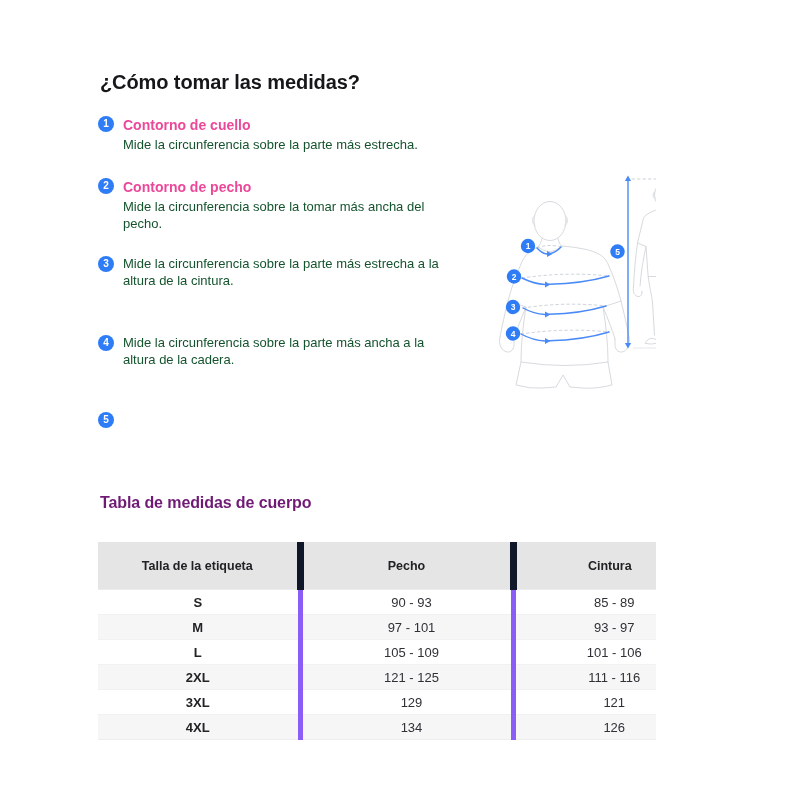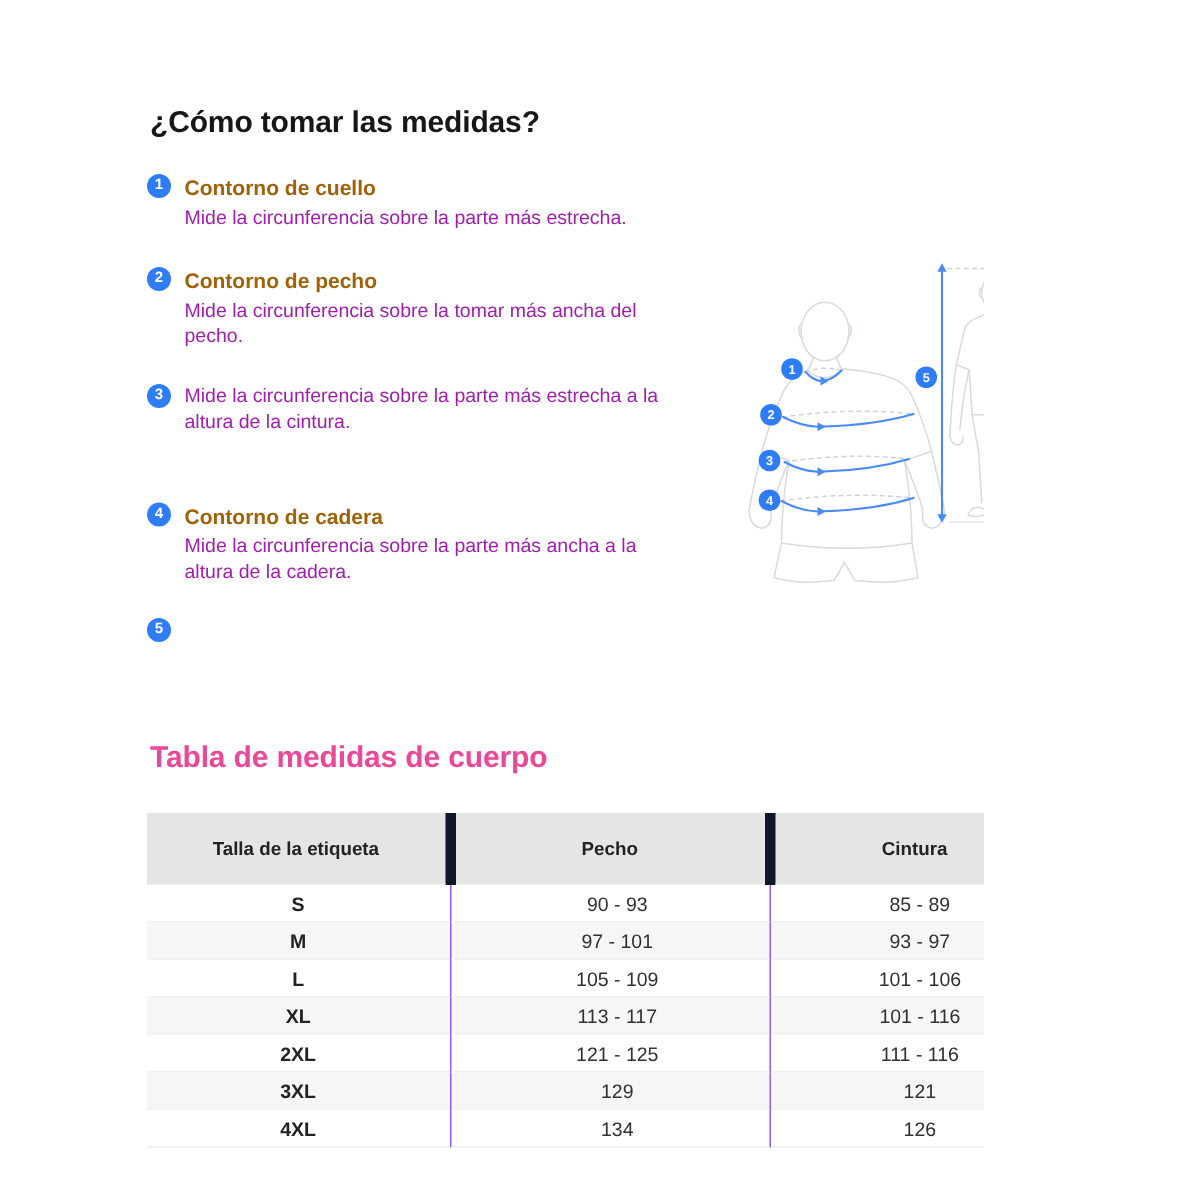--- a/index.html
+++ b/index.html
@@ -11,53 +11,53 @@
     position:absolute;left:100px;top:27px;margin:0;
     font-size:20px;font-weight:700;letter-spacing:-0.1px;color:#17171a;
   }
   
   .step{position:absolute;left:98px;display:flex;gap:9px;width:410px;}
   .badge{
     width:16px;height:16px;border-radius:50%;background:#2e7cf6;color:#fff;
     font-size:10px;font-weight:700;display:flex;align-items:center;justify-content:center;
     flex:0 0 16px;margin-top:0px;line-height:16px;
   }
-  .step h3{margin:1px 0 4px;font-size:14px;font-weight:700;color:#a16207;}
-  .step p{margin:0;font-size:13px;line-height:16.5px;color:#a21caf;max-width:332px;}
+  .step h3{margin:1px 0 4px;font-size:14px;font-weight:700;color:#ec4899;}
+  .step p{margin:0;font-size:13px;line-height:16.5px;color:#14532d;max-width:332px;}
   
   .diagram{position:absolute;left:488px;top:126px;width:230px;height:222px;}
   .outline{fill:none;stroke:#d7dade;stroke-width:1;stroke-linecap:round;stroke-linejoin:round;}
   .blue-line{fill:none;stroke:#4a8af7;stroke-width:1.4;stroke-linecap:round;}
   .dash{fill:none;stroke:#ccd2d9;stroke-width:1;stroke-dasharray:2.5 3;stroke-linecap:round;}
   .ground{fill:none;stroke:#e4e7ea;stroke-width:1;}
   .badge-circle{fill:#2e7cf6;}
   .badge-num{fill:#ffffff;font-family:"Liberation Sans",sans-serif;font-size:8.5px;font-weight:700;text-anchor:middle;}
   
   .table-title{
     position:absolute;left:100px;top:450px;margin:0;
-    font-size:20px;font-weight:700;letter-spacing:-0.1px;color:#ec4899;
+    font-size:16px;font-weight:700;letter-spacing:-0.1px;color:#701a75;
   }
   table.size-table{
     position:absolute;left:98px;top:498px;width:605px;
     border-collapse:collapse;table-layout:fixed;
   }
   .size-table th,.size-table td{
     text-align:center;vertical-align:middle;padding:0;
   }
   .size-table thead th{
     height:47px;background:#e5e5e5;font-size:12.5px;font-weight:700;color:#222226;
     border-bottom:1px solid #ececee;
   }
   .size-table thead th + th{border-left:7px solid #0f172a;}
   .size-table tbody tr{height:25px;}
   .size-table tbody tr:nth-child(even){background:#f6f6f7;}
   .size-table tbody tr + tr{border-top:1px solid #f1f1f3;}
   .size-table tbody tr:last-child{border-bottom:1px solid #ededef;}
   .size-table tbody th{font-size:13px;font-weight:700;color:#232326;}
-  .size-table tbody td{font-size:13px;color:#303036;border-left:1px solid #8b5cf6;padding-left:10px;}
+  .size-table tbody td{font-size:13px;color:#303036;border-left:5px solid #8b5cf6;padding-left:10px;}
   
   .footnote{
     position:absolute;left:100px;top:751px;margin:0;
     font-size:13.5px;color:#9a9aa0;
   }
   .footnote b{color:#5a5a60;font-weight:700;}
 </style>
 </head>
 <body>
 
@@ -81,21 +81,20 @@
   </div>
   <div class="step" style="top:212px">
     <span class="badge">3</span>
     <div>
       <p>Mide la circunferencia sobre la parte más estrecha a la altura de la cintura.</p>
     </div>
   </div>
   <div class="step" style="top:291px">
     <span class="badge">4</span>
     <div>
-      <h3>Contorno de cadera</h3>
       <p>Mide la circunferencia sobre la parte más ancha a la altura de la cadera.</p>
     </div>
   </div>
   <div class="step" style="top:368px">
     <span class="badge">5</span>
   </div>
 
   <div class="diagram">
     <svg width="230" height="222" viewBox="488 126 230 222" xmlns="http://www.w3.org/2000/svg">
 
@@ -217,25 +216,20 @@
         <th>M</th>
         <td>97 - 101</td>
         <td>93 - 97</td>
       </tr>
       <tr>
         <th>L</th>
         <td>105 - 109</td>
         <td>101 - 106</td>
       </tr>
       <tr>
-        <th>XL</th>
-        <td>113 - 117</td>
-        <td>101 - 116</td>
-      </tr>
-      <tr>
         <th>2XL</th>
         <td>121 - 125</td>
         <td>111 - 116</td>
       </tr>
       <tr>
         <th>3XL</th>
         <td>129</td>
         <td>121</td>
       </tr>
       <tr>

